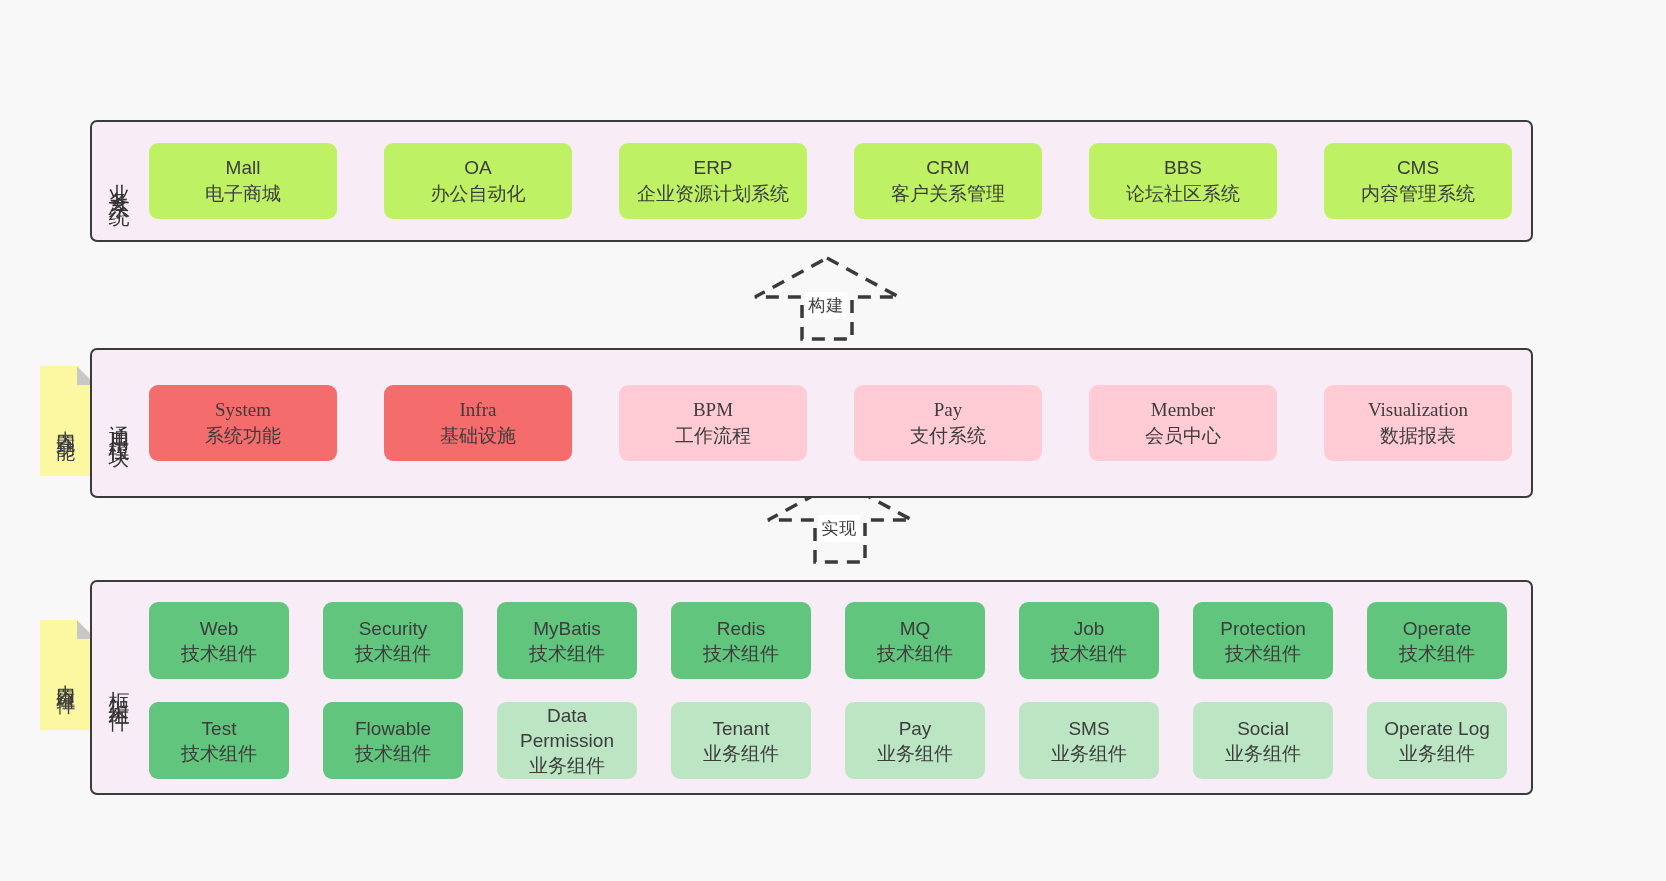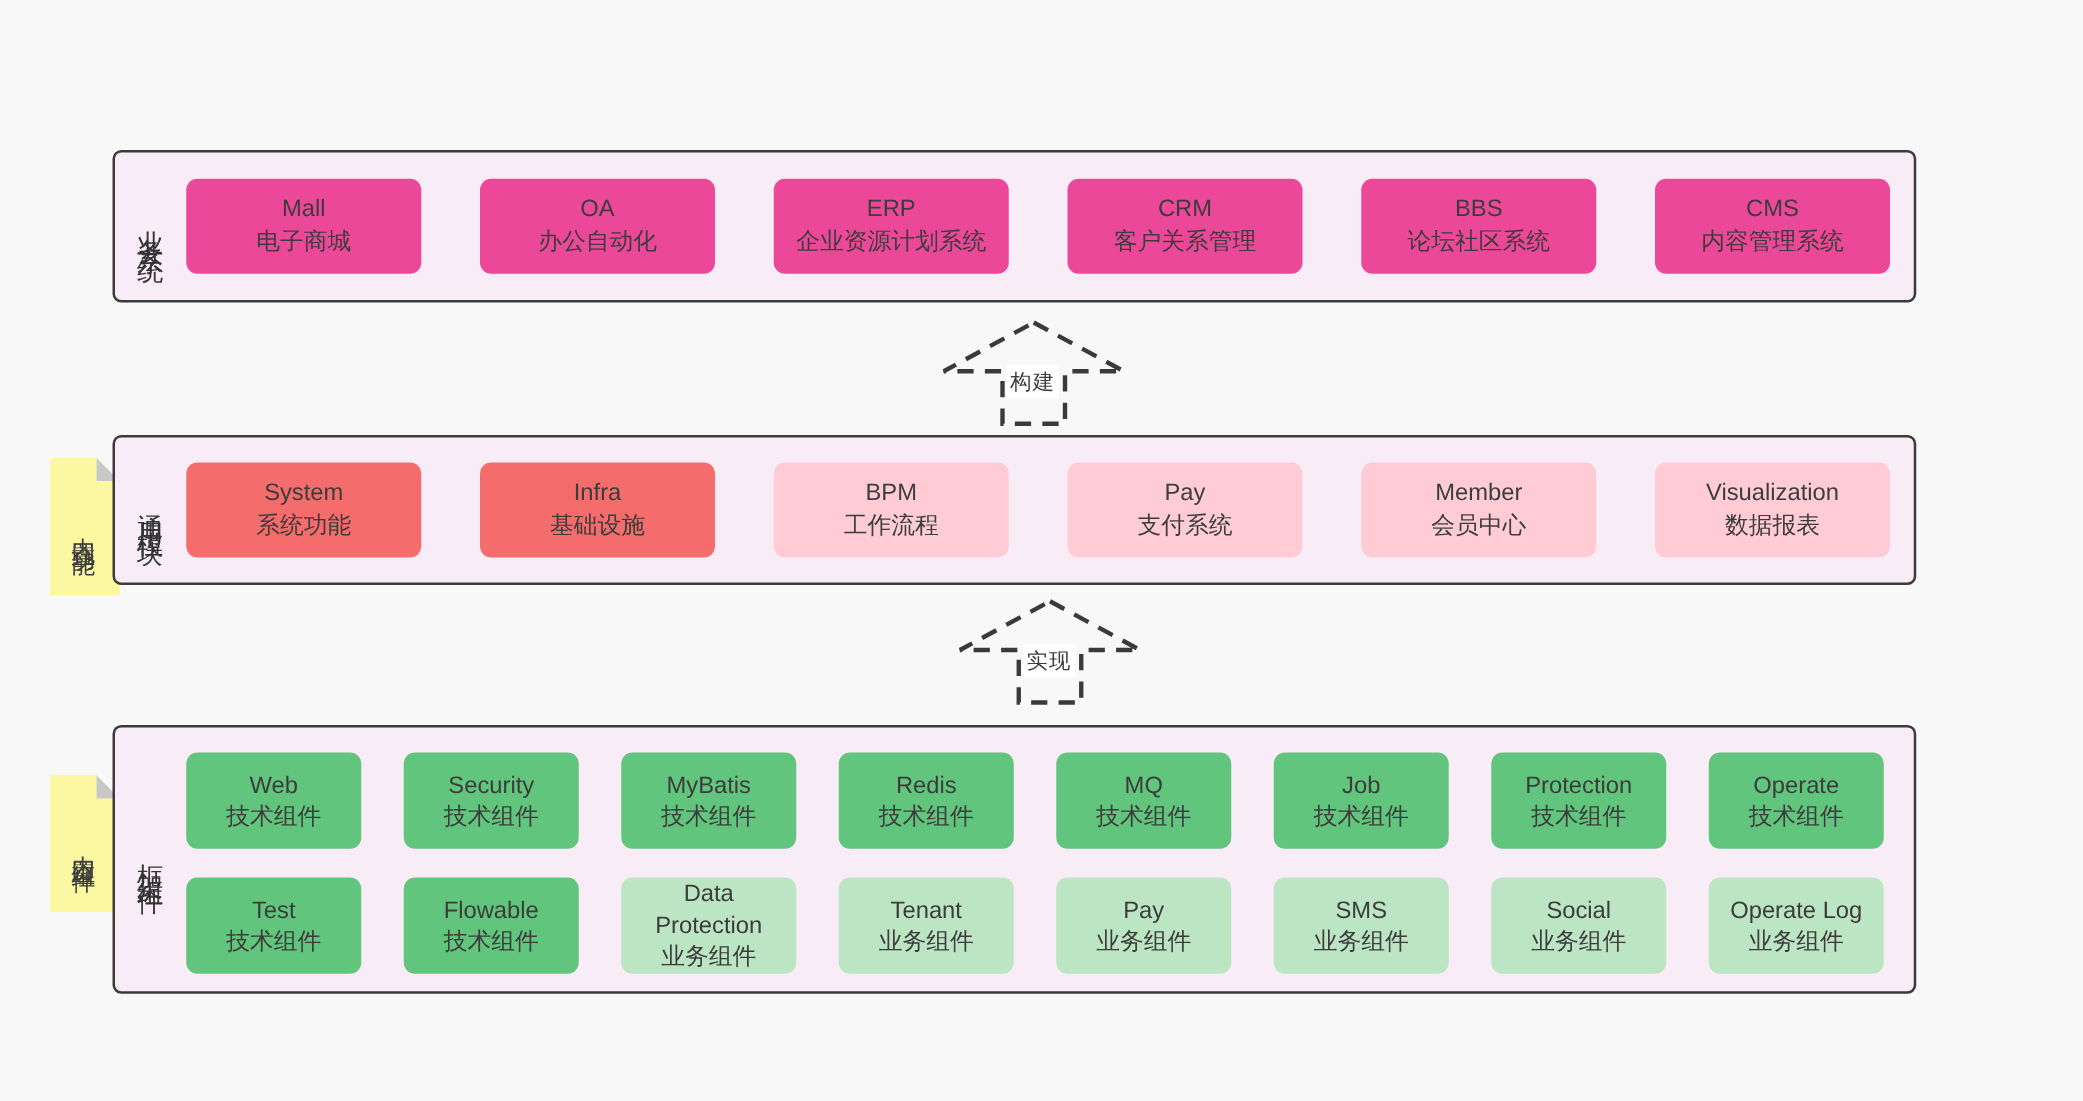--- a/index.html
+++ b/index.html
@@ -14,21 +14,21 @@
   .layer {
     position:absolute;
     left:90px;
     width:1443px;
     background:#f8edf6;
     border:2px solid #3b3b3b;
     border-radius:7px;
     z-index:2;
   }
   #layer-business   { top:120px; height:122px; }
-  #layer-modules    { top:348px; height:120px; }
+  #layer-modules    { top:348px; height:150px;font-family:Liberation Serif, serif; }
   #layer-components { top:580px; height:215px; }
 
   .layer-label {
     position:absolute;
     left:13px;
     top:50%;
     transform:translateY(-50%);
     writing-mode:vertical-rl;
     text-orientation:upright;
     font-size:21px;
@@ -60,21 +60,21 @@
     align-items:center;
     text-align:center;
     border-radius:9px;
     font-size:19px;
     line-height:26px;
     padding:2px 6px;
   }
   .boxes .box   { width:188px; height:76px; }
   .boxrow8 .box { width:140px; height:77px; line-height:25px; }
 
-  .blue        { background:#ec4899;text-align:center; }
+  .blue        { background:#bef264;text-align:center; }
   .red         { background:#f56c6c; }
   .pink        { background:#ffccd6; }
   .green       { background:#62c57d; }
   .light-green { background:#bce5c3; }
 
   .note {
     position:absolute;
     left:40px;
     width:56px;
     height:110px;
@@ -252,21 +252,21 @@
   <div class="boxrow8" id="comp-row-2">
     <div class="box green">
       <div>Test</div>
       <div>技术组件</div>
     </div>
     <div class="box green">
       <div>Flowable</div>
       <div>技术组件</div>
     </div>
     <div class="box light-green">
-      <div>Data Protection</div>
+      <div>Data Permission</div>
       <div>业务组件</div>
     </div>
     <div class="box light-green">
       <div>Tenant</div>
       <div>业务组件</div>
     </div>
     <div class="box light-green">
       <div>Pay</div>
       <div>业务组件</div>
     </div>

